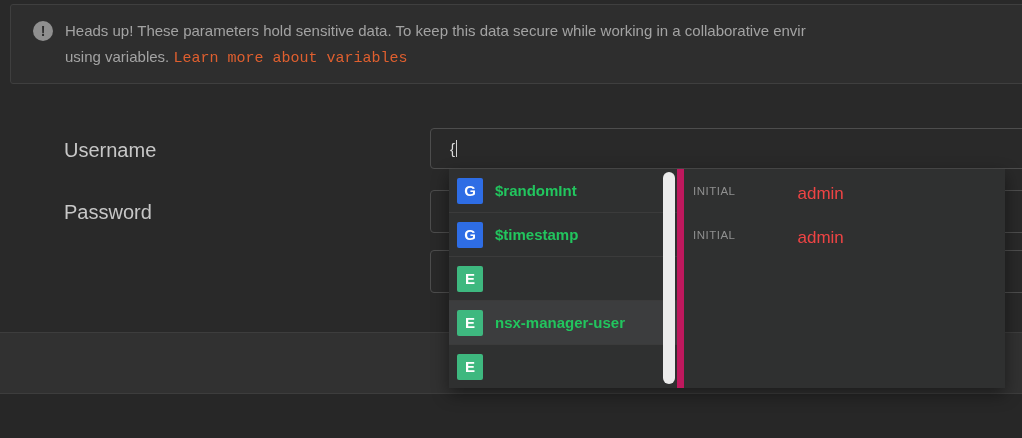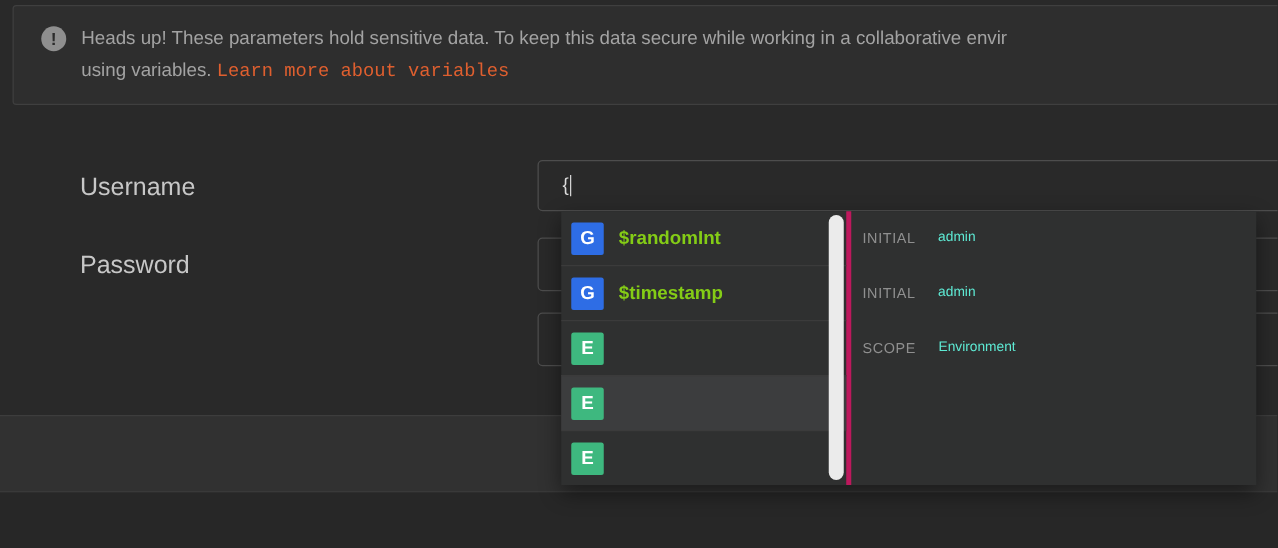--- a/index.html
+++ b/index.html
@@ -66,36 +66,36 @@
     flex:1;display:flex;align-items:center;overflow:hidden;cursor:pointer;
   }
   .var-row + .var-row{border-top:1px solid #3b3b3b;}
   .var-row.selected{background:#3c3d3e;}
   .scope-badge{
     width:26px;height:26px;border-radius:2px;margin-left:8px;flex:none;
     display:flex;align-items:center;justify-content:center;
     color:#ffffff;font-size:15px;font-weight:bold;
   }
   .var-name{
-    margin-left:12px;font-size:15px;font-weight:600;color:#84cc16;
+    margin-left:12px;font-size:15px;font-weight:600;color:#22c55e;
     white-space:nowrap;overflow:hidden;max-width:172px;
   }
   .scroll-thumb{
     position:absolute;right:2px;top:3px;width:12px;height:212px;
     background:#ebebeb;border-radius:6px;
   }
   .detail-panel{
-    flex:1;border-left:4px solid #be185d;padding:15px 0 0 9px;box-sizing:border-box;
+    flex:1;border-left:7px solid #be185d;padding:15px 0 0 9px;box-sizing:border-box;
   }
   .detail-row{height:44px;display:flex;align-items:flex-start;}
   .detail-label{
     font-size:11.5px;color:#8f8f8f;letter-spacing:0.5px;margin-right:18px;
     padding-top:1px;flex:none;
   }
-  .detail-value{font-size:11px;color:#5eead4;}
+  .detail-value{font-size:17px;color:#ef4444;margin-left:44px;}
 </style>
 </head>
 <body>
 
 <div class="banner">
   <div class="banner-icon">!</div>
   <div class="banner-text">
     <div>Heads up! These parameters hold sensitive data. To keep this data secure while working in a collaborative envir</div>
     <div><span>using variables. </span><a class="banner-link">Learn more about variables</a></div>
   </div>
@@ -127,34 +127,31 @@
       </div>
       <div class="var-row">
         <div class="scope-badge" style="background: rgb(46, 109, 229);">G</div>
         <div class="var-name">$timestamp</div>
       </div>
       <div class="var-row">
         <div class="scope-badge" style="background: rgb(62, 184, 127);">E</div>
       </div>
       <div class="var-row selected">
         <div class="scope-badge" style="background: rgb(62, 184, 127);">E</div>
+        <div class="var-name">nsx-manager-user</div>
       </div>
       <div class="var-row">
         <div class="scope-badge" style="background: rgb(62, 184, 127);">E</div>
       </div>
       <div class="scroll-thumb"></div>
   </div>
   <div class="detail-panel">
 
   <div class="detail-row">
         <span class="detail-label">INITIAL</span>
         <span class="detail-value">admin</span>
       </div>
       <div class="detail-row">
         <span class="detail-label">INITIAL</span>
         <span class="detail-value">admin</span>
       </div>
-      <div class="detail-row">
-        <span class="detail-label">SCOPE</span>
-        <span class="detail-value">Environment</span>
-      </div>
     </div>
 </div>
 
 </body></html>

